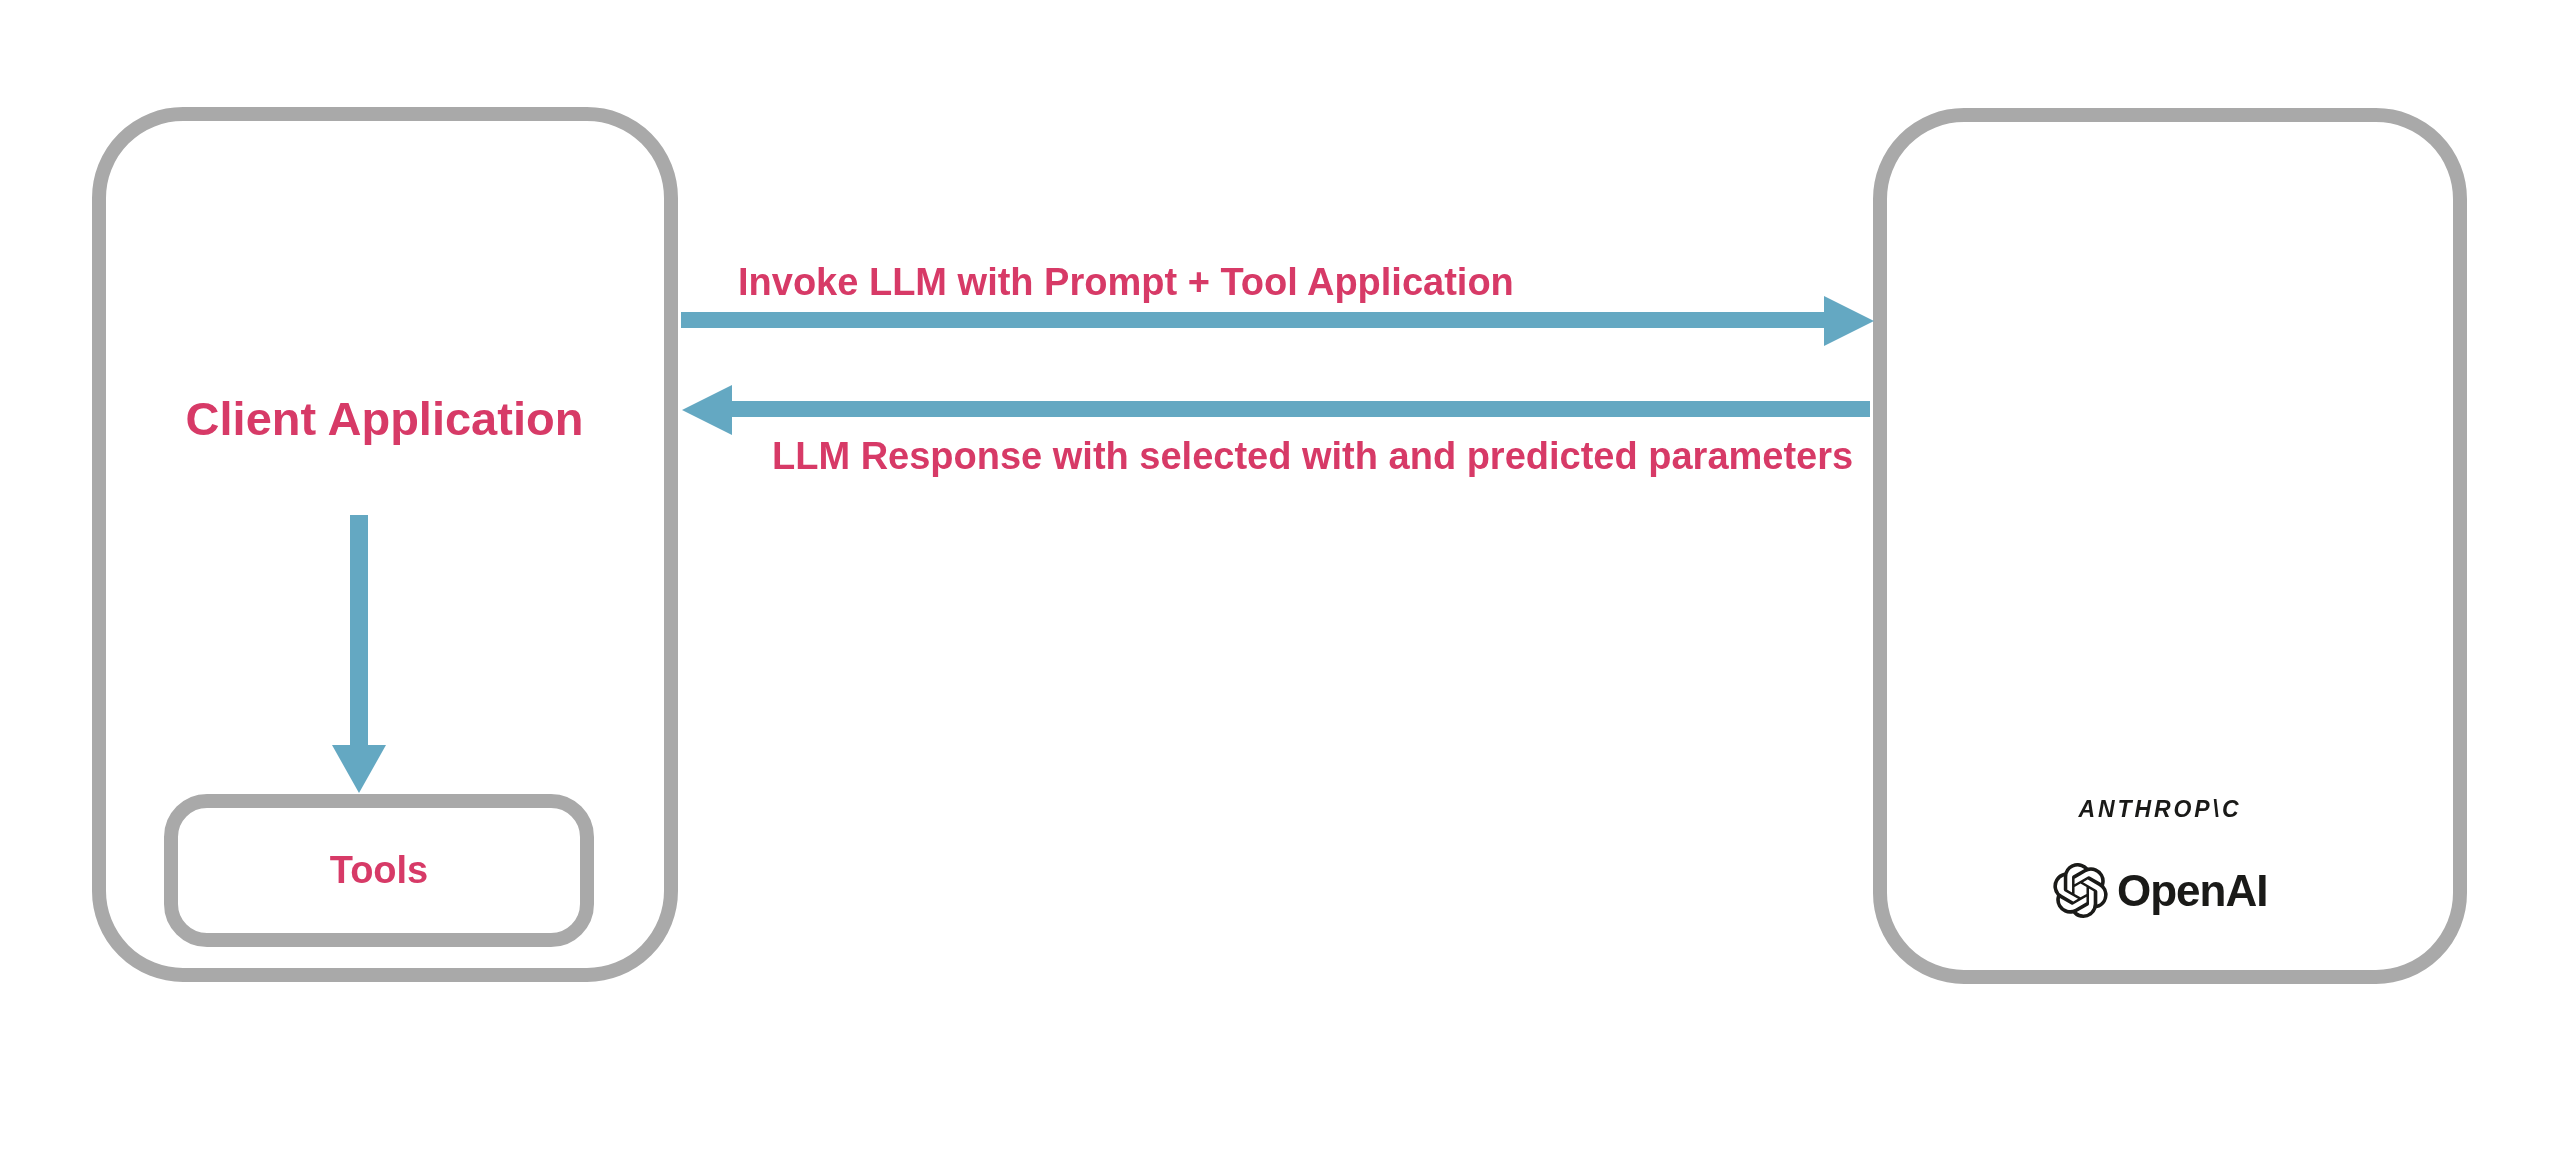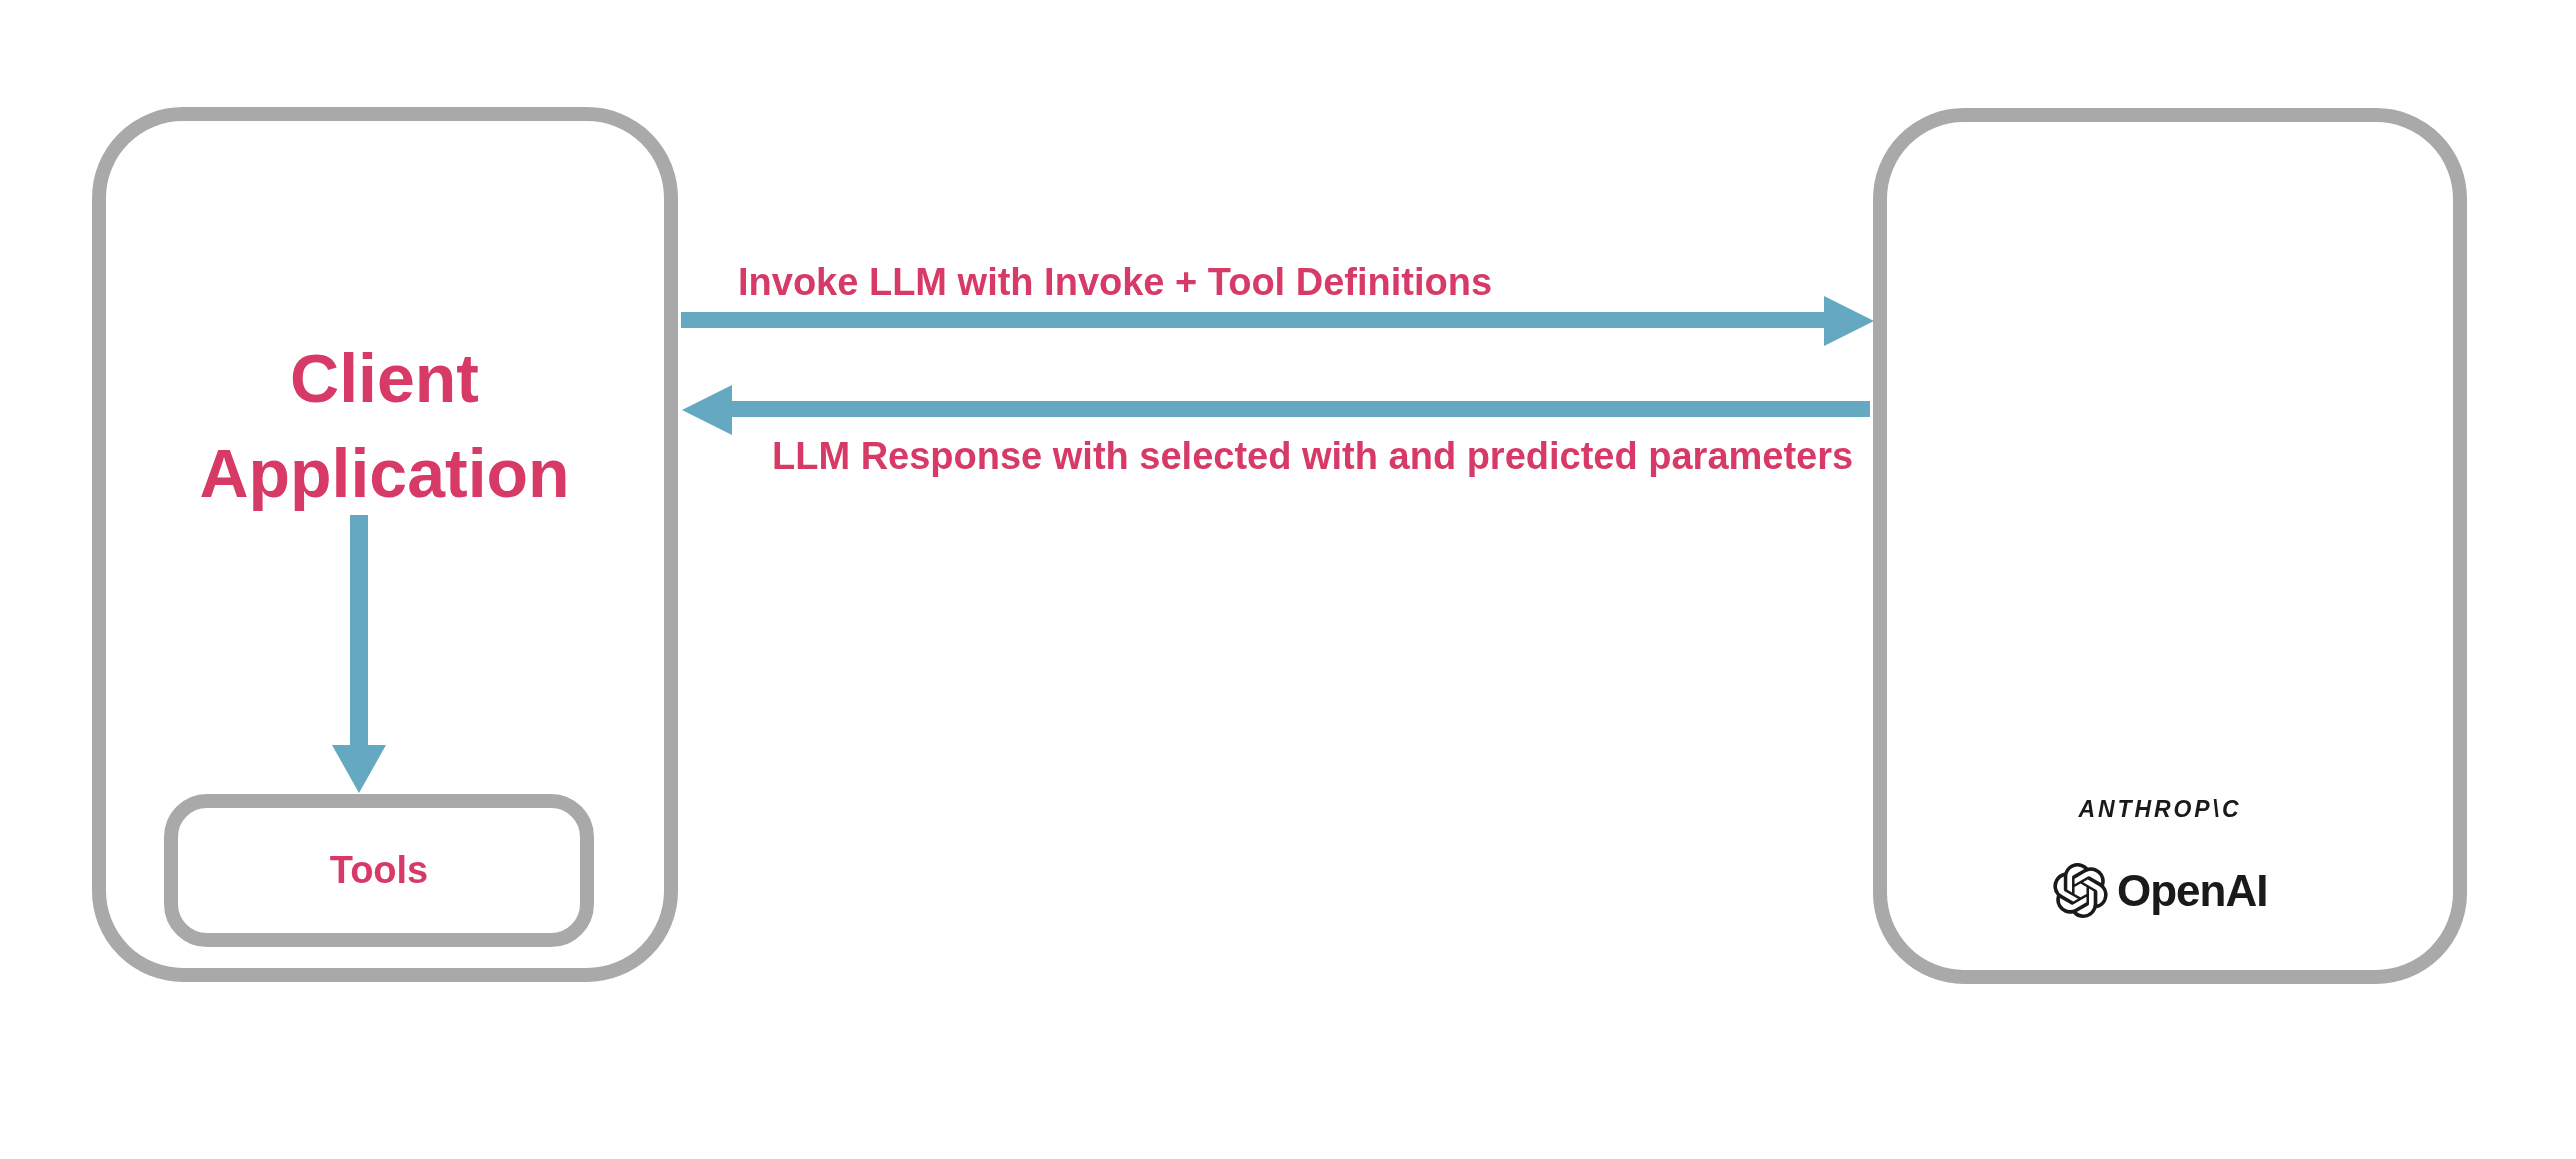--- a/index.html
+++ b/index.html
@@ -25,24 +25,25 @@
     border-radius: 91px;
     background: #ffffff;
   }
   .client-box  { left: 92px;   top: 107px; width: 586px; height: 875px; }
   .provider-box{ left: 1873px; top: 108px; width: 594px; height: 876px; }
 
   .box-title {
     position: absolute;
     text-align: center;
     font-weight: 700;
-    font-size: 68px;
+    font-size: 47px;
     line-height: 95px;
     color: var(--accent-pink, #d73a67);
     letter-spacing: 0px;
+    margin-top: 40px;
   }
   .client-title   { left: 146px;  top: 331px; width: 477px; }
   .provider-title { left: 1970px; top: 331px; width: 400px; }
 
   .tools-box {
     position: absolute;
     left: 164px; top: 794px;
     width: 430px; height: 153px;
     box-sizing: border-box;
     border: 14.3px solid var(--box-border, #a9a9a9);
@@ -141,21 +142,21 @@
 
   <div class="anthropic-logo">ANTHROP\C</div>
 
   <div class="openai-logo">
     <svg class="openai-mark" viewBox="0 0 24 24" xmlns="http://www.w3.org/2000/svg" aria-hidden="true">
       <path d="M22.2819 9.8211a5.9847 5.9847 0 0 0-.5157-4.9108 6.0462 6.0462 0 0 0-6.5098-2.9A6.0651 6.0651 0 0 0 4.9807 4.1818a5.9847 5.9847 0 0 0-3.9977 2.9 6.0462 6.0462 0 0 0 .7427 7.0966 5.98 5.98 0 0 0 .511 4.9107 6.051 6.051 0 0 0 6.5146 2.9001A5.9847 5.9847 0 0 0 13.2599 24a6.0557 6.0557 0 0 0 5.7718-4.2058 5.9894 5.9894 0 0 0 3.9977-2.9001 6.0557 6.0557 0 0 0-.7475-7.073zm-9.022 12.6081a4.4755 4.4755 0 0 1-2.8764-1.0408l.1419-.0804 4.7783-2.7582a.7948.7948 0 0 0 .3927-.6813v-6.7369l2.02 1.1686a.071.071 0 0 1 .038.0615v5.5826a4.504 4.504 0 0 1-4.4945 4.4849zm-9.6607-4.1254a4.4708 4.4708 0 0 1-.5346-3.0137l.142.0852 4.783 2.7582a.7712.7712 0 0 0 .7806 0l5.8428-3.3685v2.3324a.0804.0804 0 0 1-.0332.0615L9.74 19.9502a4.4992 4.4992 0 0 1-6.1408-1.6464zM2.3408 7.8956a4.485 4.485 0 0 1 2.3655-1.9728V11.6a.7664.7664 0 0 0 .3879.6765l5.8144 3.3543-2.0201 1.1685a.0757.0757 0 0 1-.071 0l-4.8303-2.7865A4.504 4.504 0 0 1 2.3408 7.8956zm16.5963 3.8558L13.1038 8.364 15.1192 7.2a.0757.0757 0 0 1 .071 0l4.8303 2.7913a4.4944 4.4944 0 0 1-.6765 8.1042v-5.6772a.79.79 0 0 0-.407-.667zm2.0107-3.0231l-.142-.0852-4.7735-2.7818a.7759.7759 0 0 0-.7854 0L9.409 9.2297V6.8974a.0662.0662 0 0 1 .0284-.0615l4.8303-2.7866a4.4992 4.4992 0 0 1 6.6802 4.66zM8.3065 12.863l-2.02-1.1638a.0804.0804 0 0 1-.038-.0567V6.0742a4.4992 4.4992 0 0 1 7.3757-3.4537l-.142.0805L8.704 5.459a.7948.7948 0 0 0-.3927.6813zm1.0976-2.3654l2.602-1.4998 2.6069 1.4998v2.9994l-2.5974 1.4997-2.6067-1.4997z"></path>
     </svg>
     <span class="openai-wordmark">OpenAI</span>
   </div>
 
-  <div class="arrow-label invoke-label">Invoke LLM with Invoke + Tool Definitions</div>
+  <div class="arrow-label invoke-label">Invoke LLM with Prompt + Tool Application</div>
   <div class="shaft invoke-shaft"></div>
   <div class="head invoke-head"></div>
 
   <div class="shaft response-shaft"></div>
   <div class="head response-head"></div>
   <div class="arrow-label response-label">LLM Response with selected with and predicted parameters</div>
 
   <div class="shaft run-shaft"></div>
   <div class="head run-head"></div>
 

